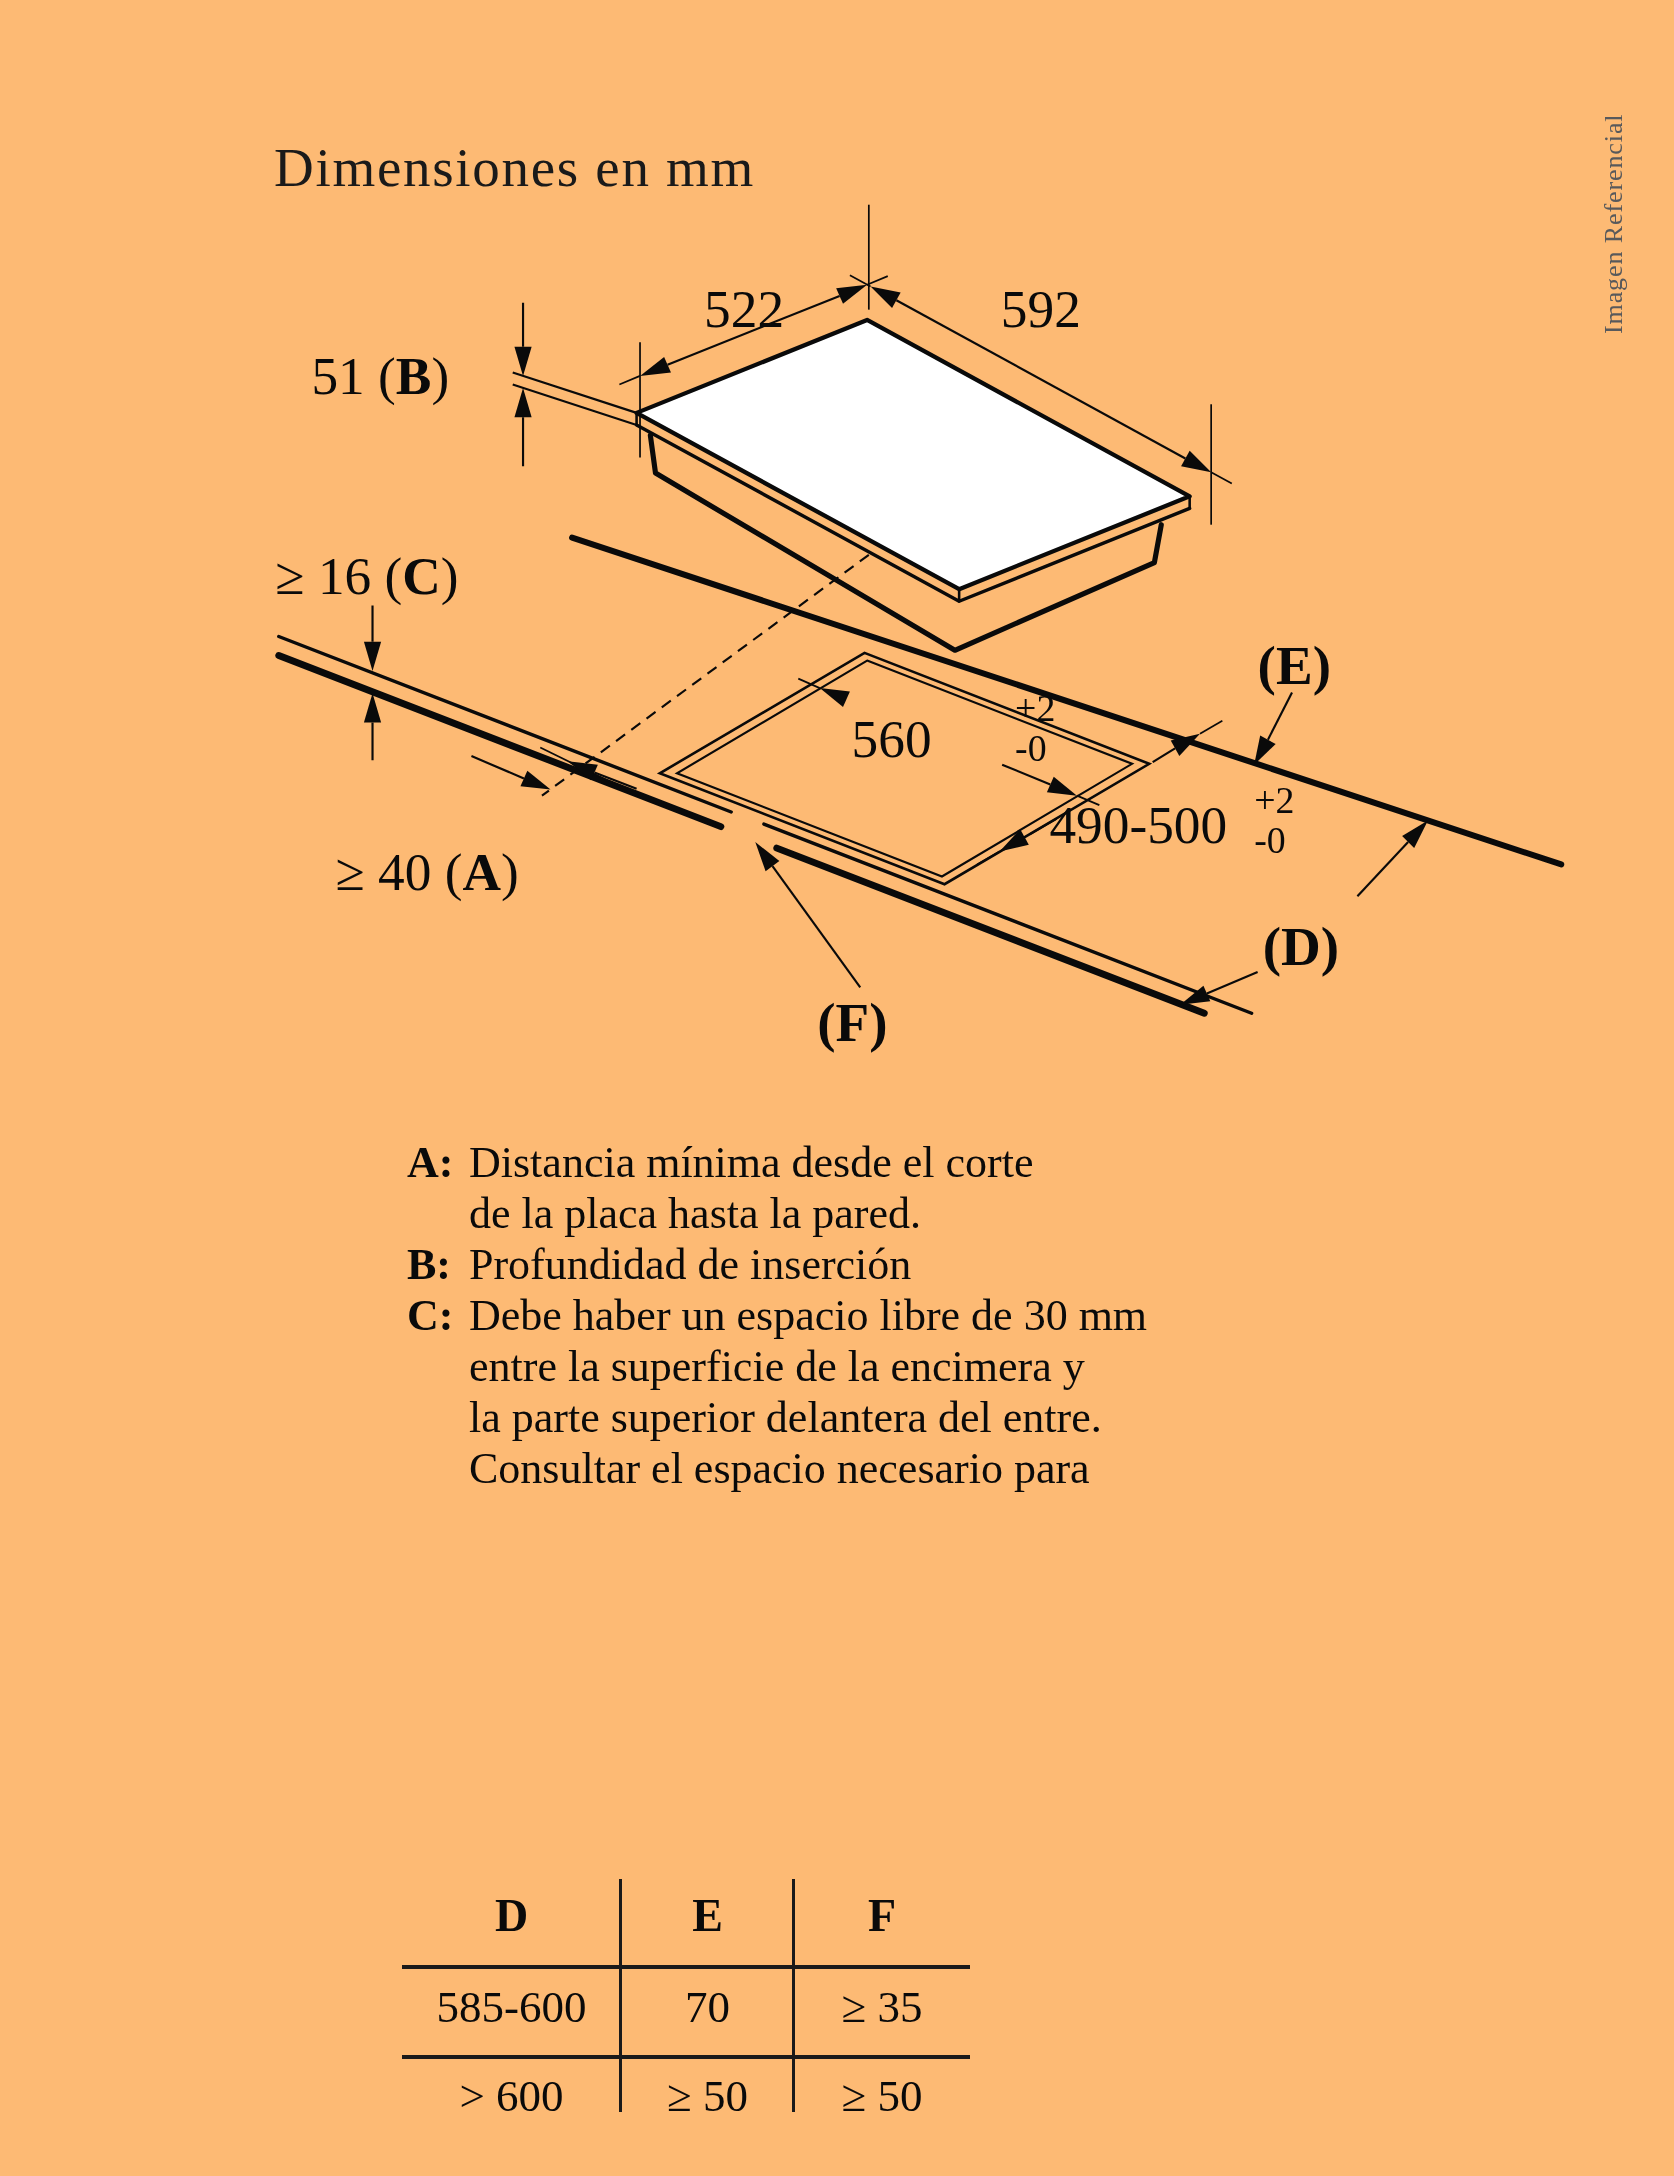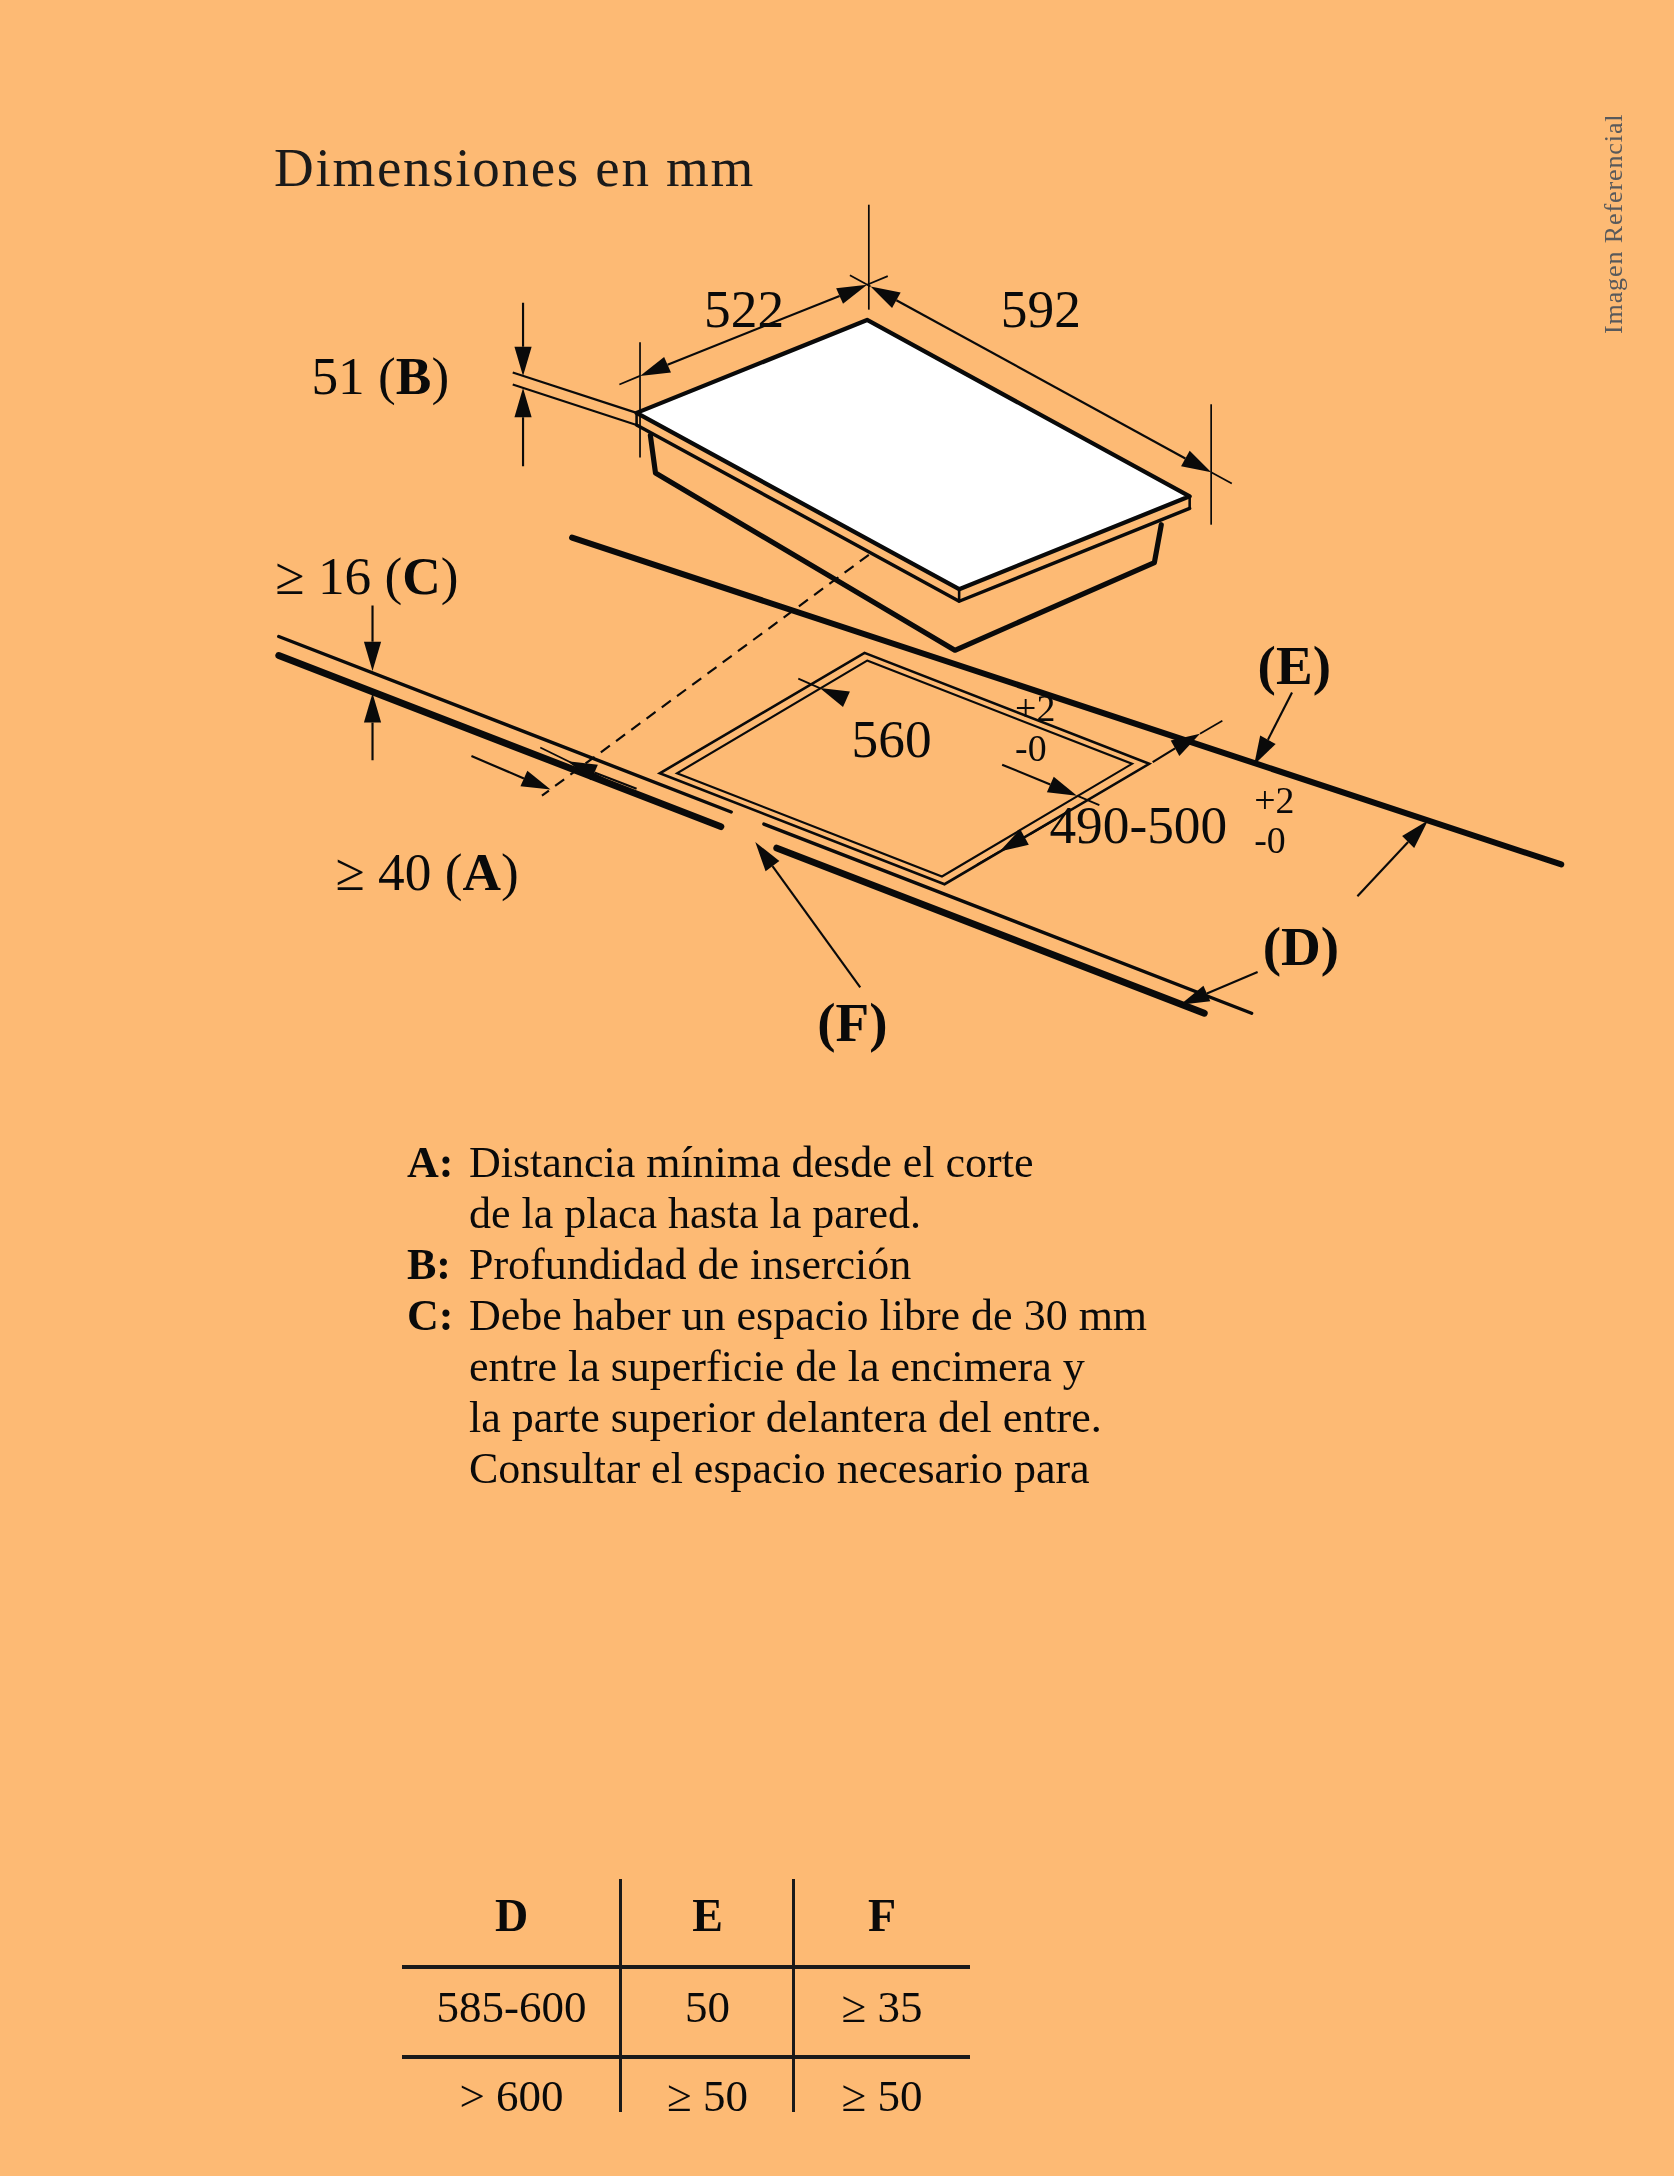--- a/index.html
+++ b/index.html
@@ -154,21 +154,21 @@
 
 
   <div>
     <div class="tcell thead" style="left:402px;top:1889px;width:219px;">D</div>
     <div class="tcell thead" style="left:621px;top:1889px;width:173px;">E</div>
     <div class="tcell thead" style="left:794px;top:1889px;width:176px;">F</div>
 
     <div class="tline" style="left:402px;top:1965px;width:568px;height:4.3px;"></div>
 
     <div class="tcell" style="left:402px;top:1981px;width:219px;">585-600</div>
-    <div class="tcell" style="left:621px;top:1981px;width:173px;">50</div>
+    <div class="tcell" style="left:621px;top:1981px;width:173px;">70</div>
     <div class="tcell" style="left:794px;top:1981px;width:176px;">≥ 35</div>
 
     <div class="tline" style="left:402px;top:2055px;width:568px;height:4.3px;"></div>
 
     <div class="tcell" style="left:402px;top:2070px;width:219px;">&gt; 600</div>
     <div class="tcell" style="left:621px;top:2070px;width:173px;">≥ 50</div>
     <div class="tcell" style="left:794px;top:2070px;width:176px;">≥ 50</div>
 
     <div class="tline" style="left:619px;top:1879px;width:3.4px;height:233px;"></div>
     <div class="tline" style="left:792px;top:1879px;width:3.4px;height:233px;"></div>

